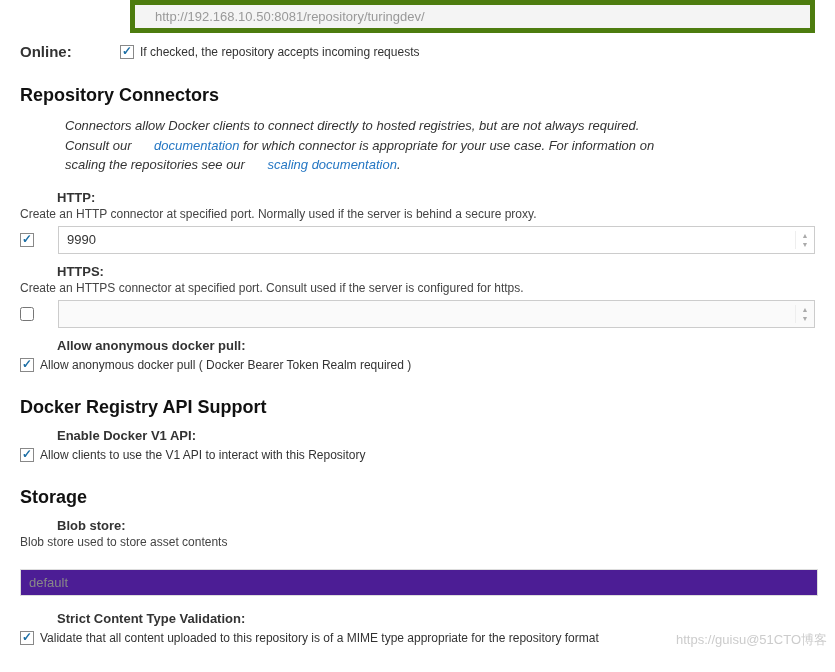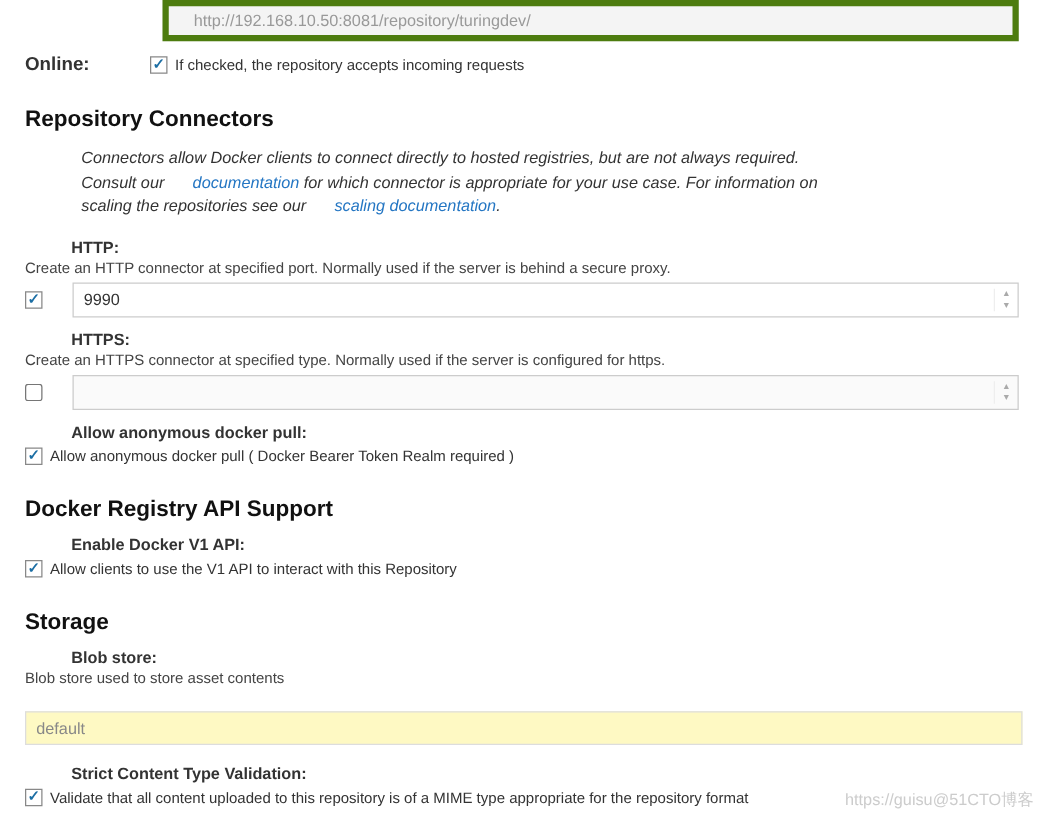--- a/index.html
+++ b/index.html
@@ -116,21 +116,21 @@
     display: flex;
     flex-direction: column;
     width: 18px;
     border-left: 1px solid #eee;
     font-size: 7px;
     color: #aaa;
     line-height: 9px;
     text-align: center;
   }
   .readonly-select {
-    background: #fef9c3;
+    background: #4c1d95;
     border: 1px solid #ddd;
     padding: 5px 8px;
     color: #888;
     margin-top: 20px;
     width: 780px;
   }
   .watermark {
     position: absolute;
     bottom: 16px;
     right: 8px;
@@ -171,21 +171,21 @@
     <div class="spinner-input">
       <span class="val">9990</span>
       <div class="spinner-btns">
           <div>▲</div>
           <div>▼</div>
         </div>
     </div>
   </div>
 
   <span class="sub-label">HTTPS:</span>
-  <div class="help-text">Create an HTTPS connector at specified type. Normally used if the server is configured for https.</div>
+  <div class="help-text">Create an HTTPS connector at specified port. Consult used if the server is configured for https.</div>
   <div class="input-row">
     <input type="checkbox" style="">
     <div class="spinner-input disabled">
       <span class="val"></span>
       <div class="spinner-btns">
           <div>▲</div>
           <div>▼</div>
         </div>
     </div>
   </div>

